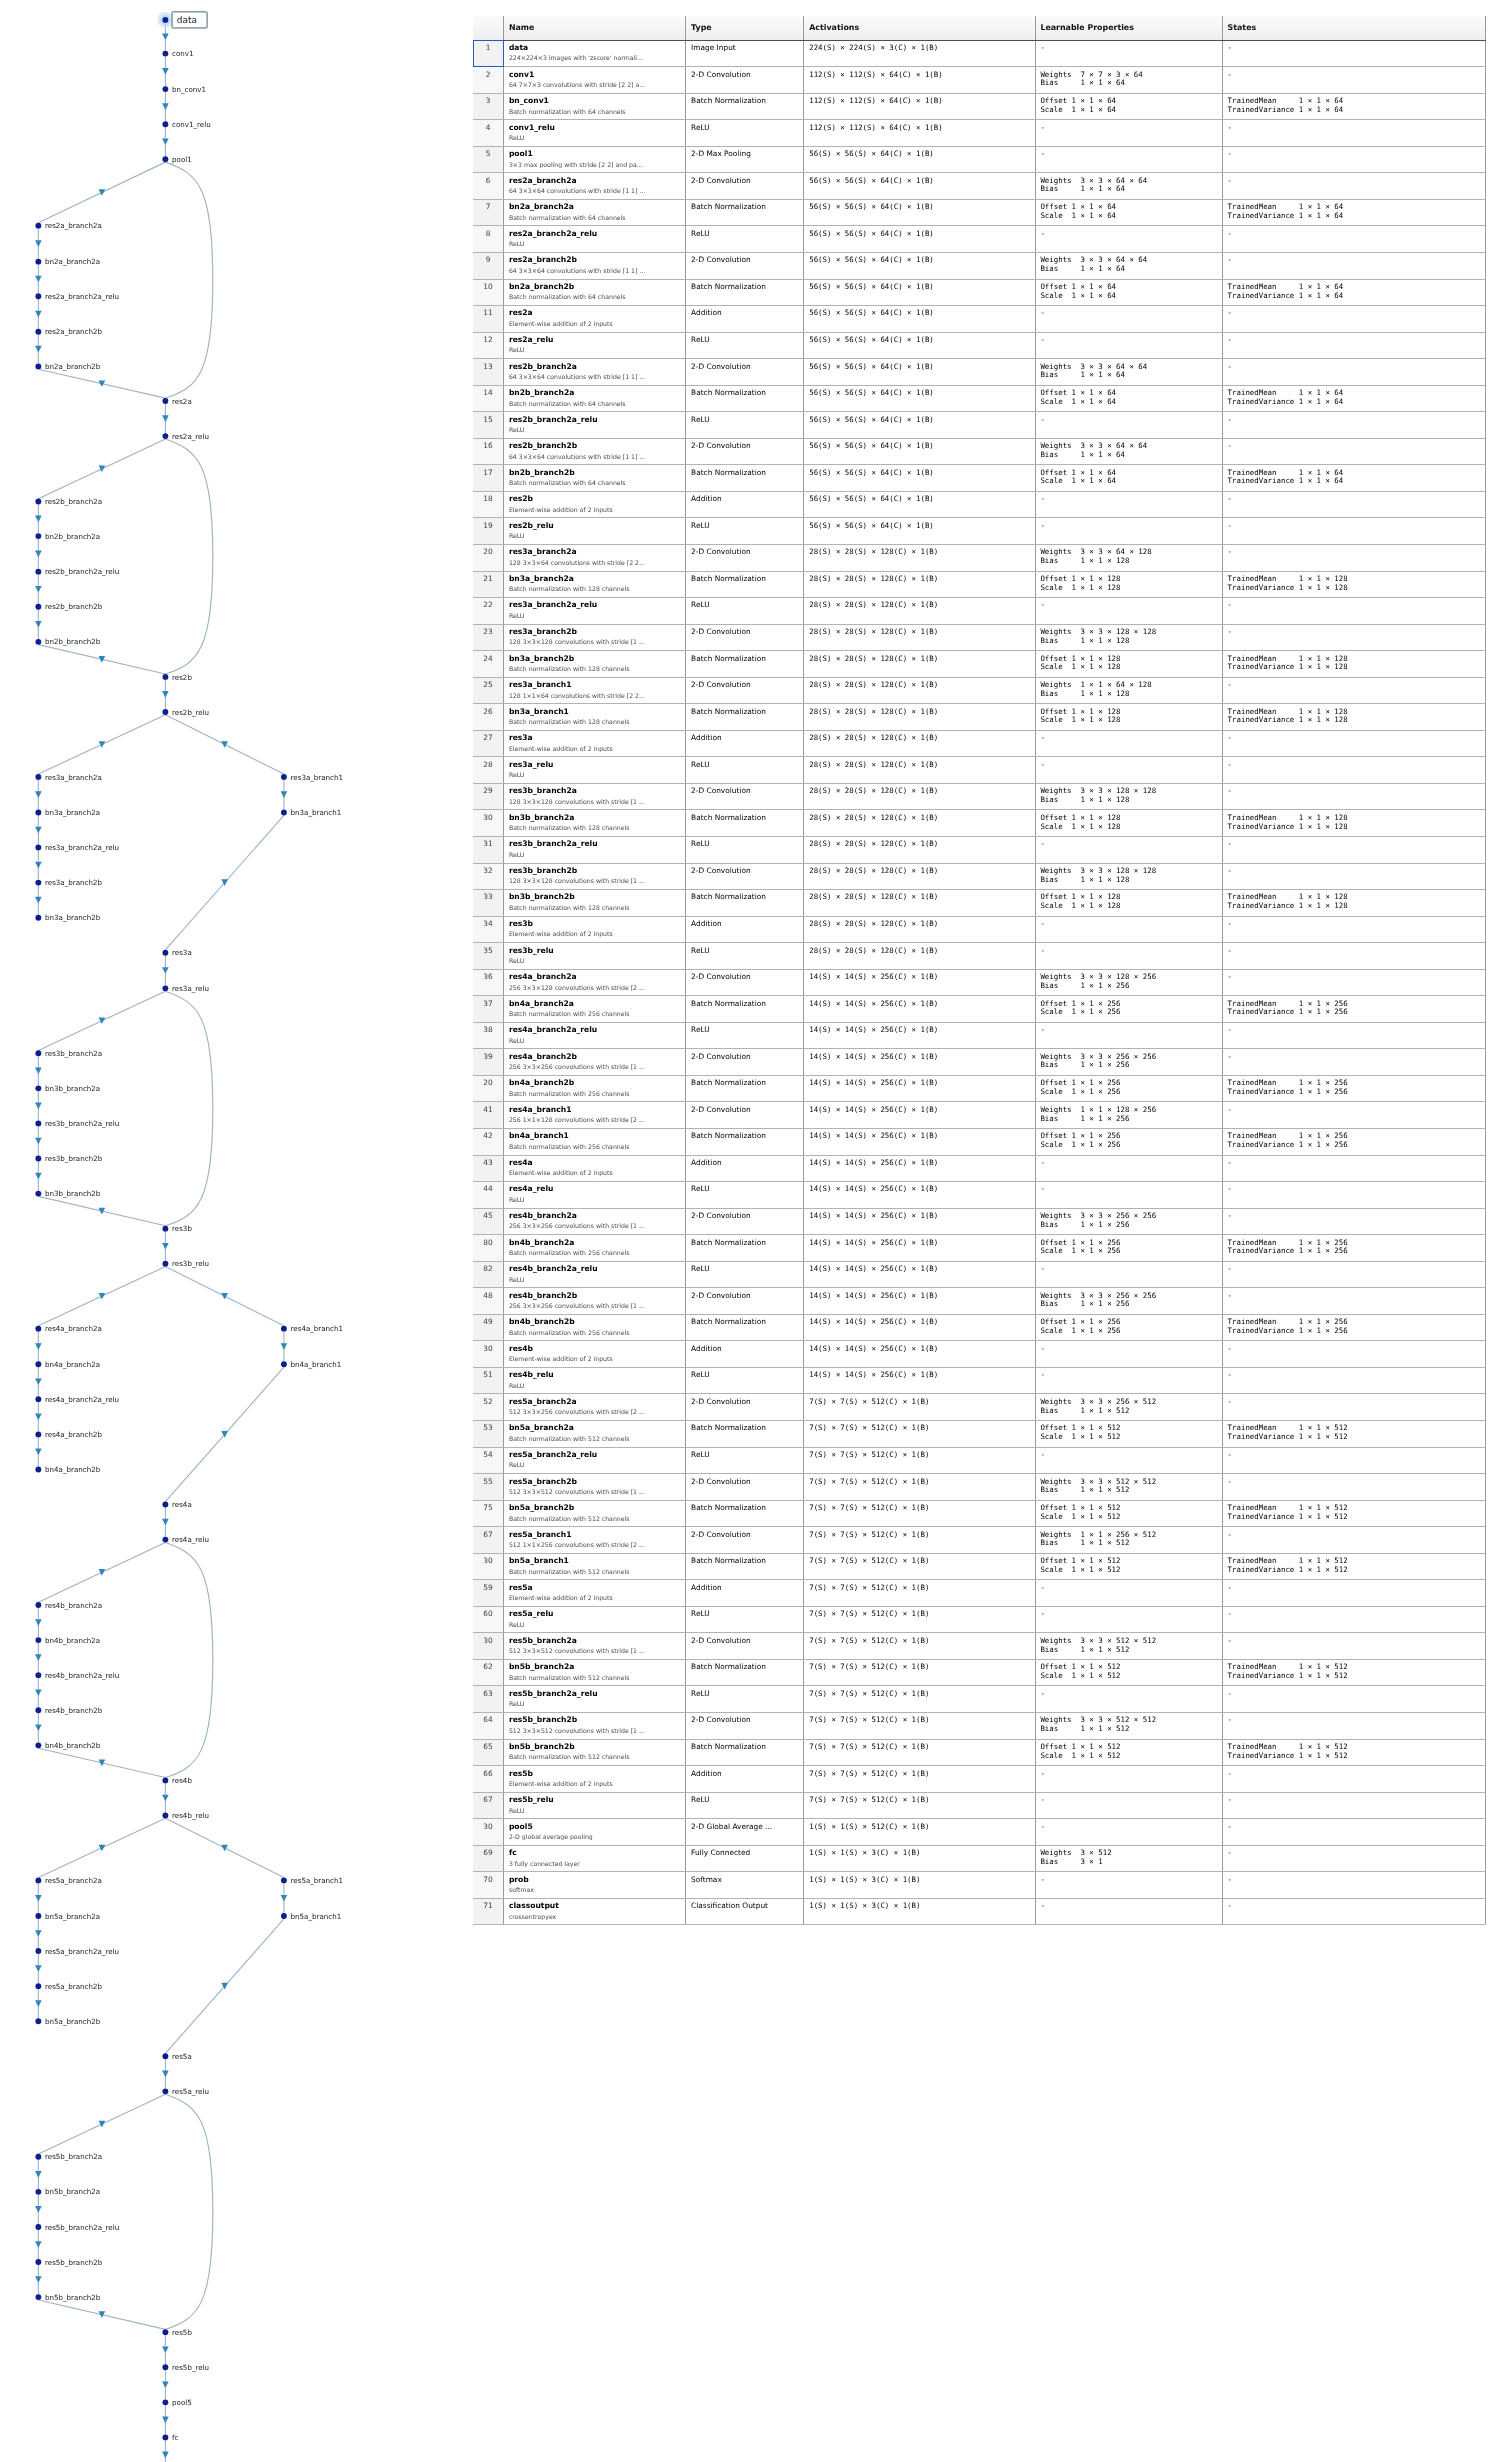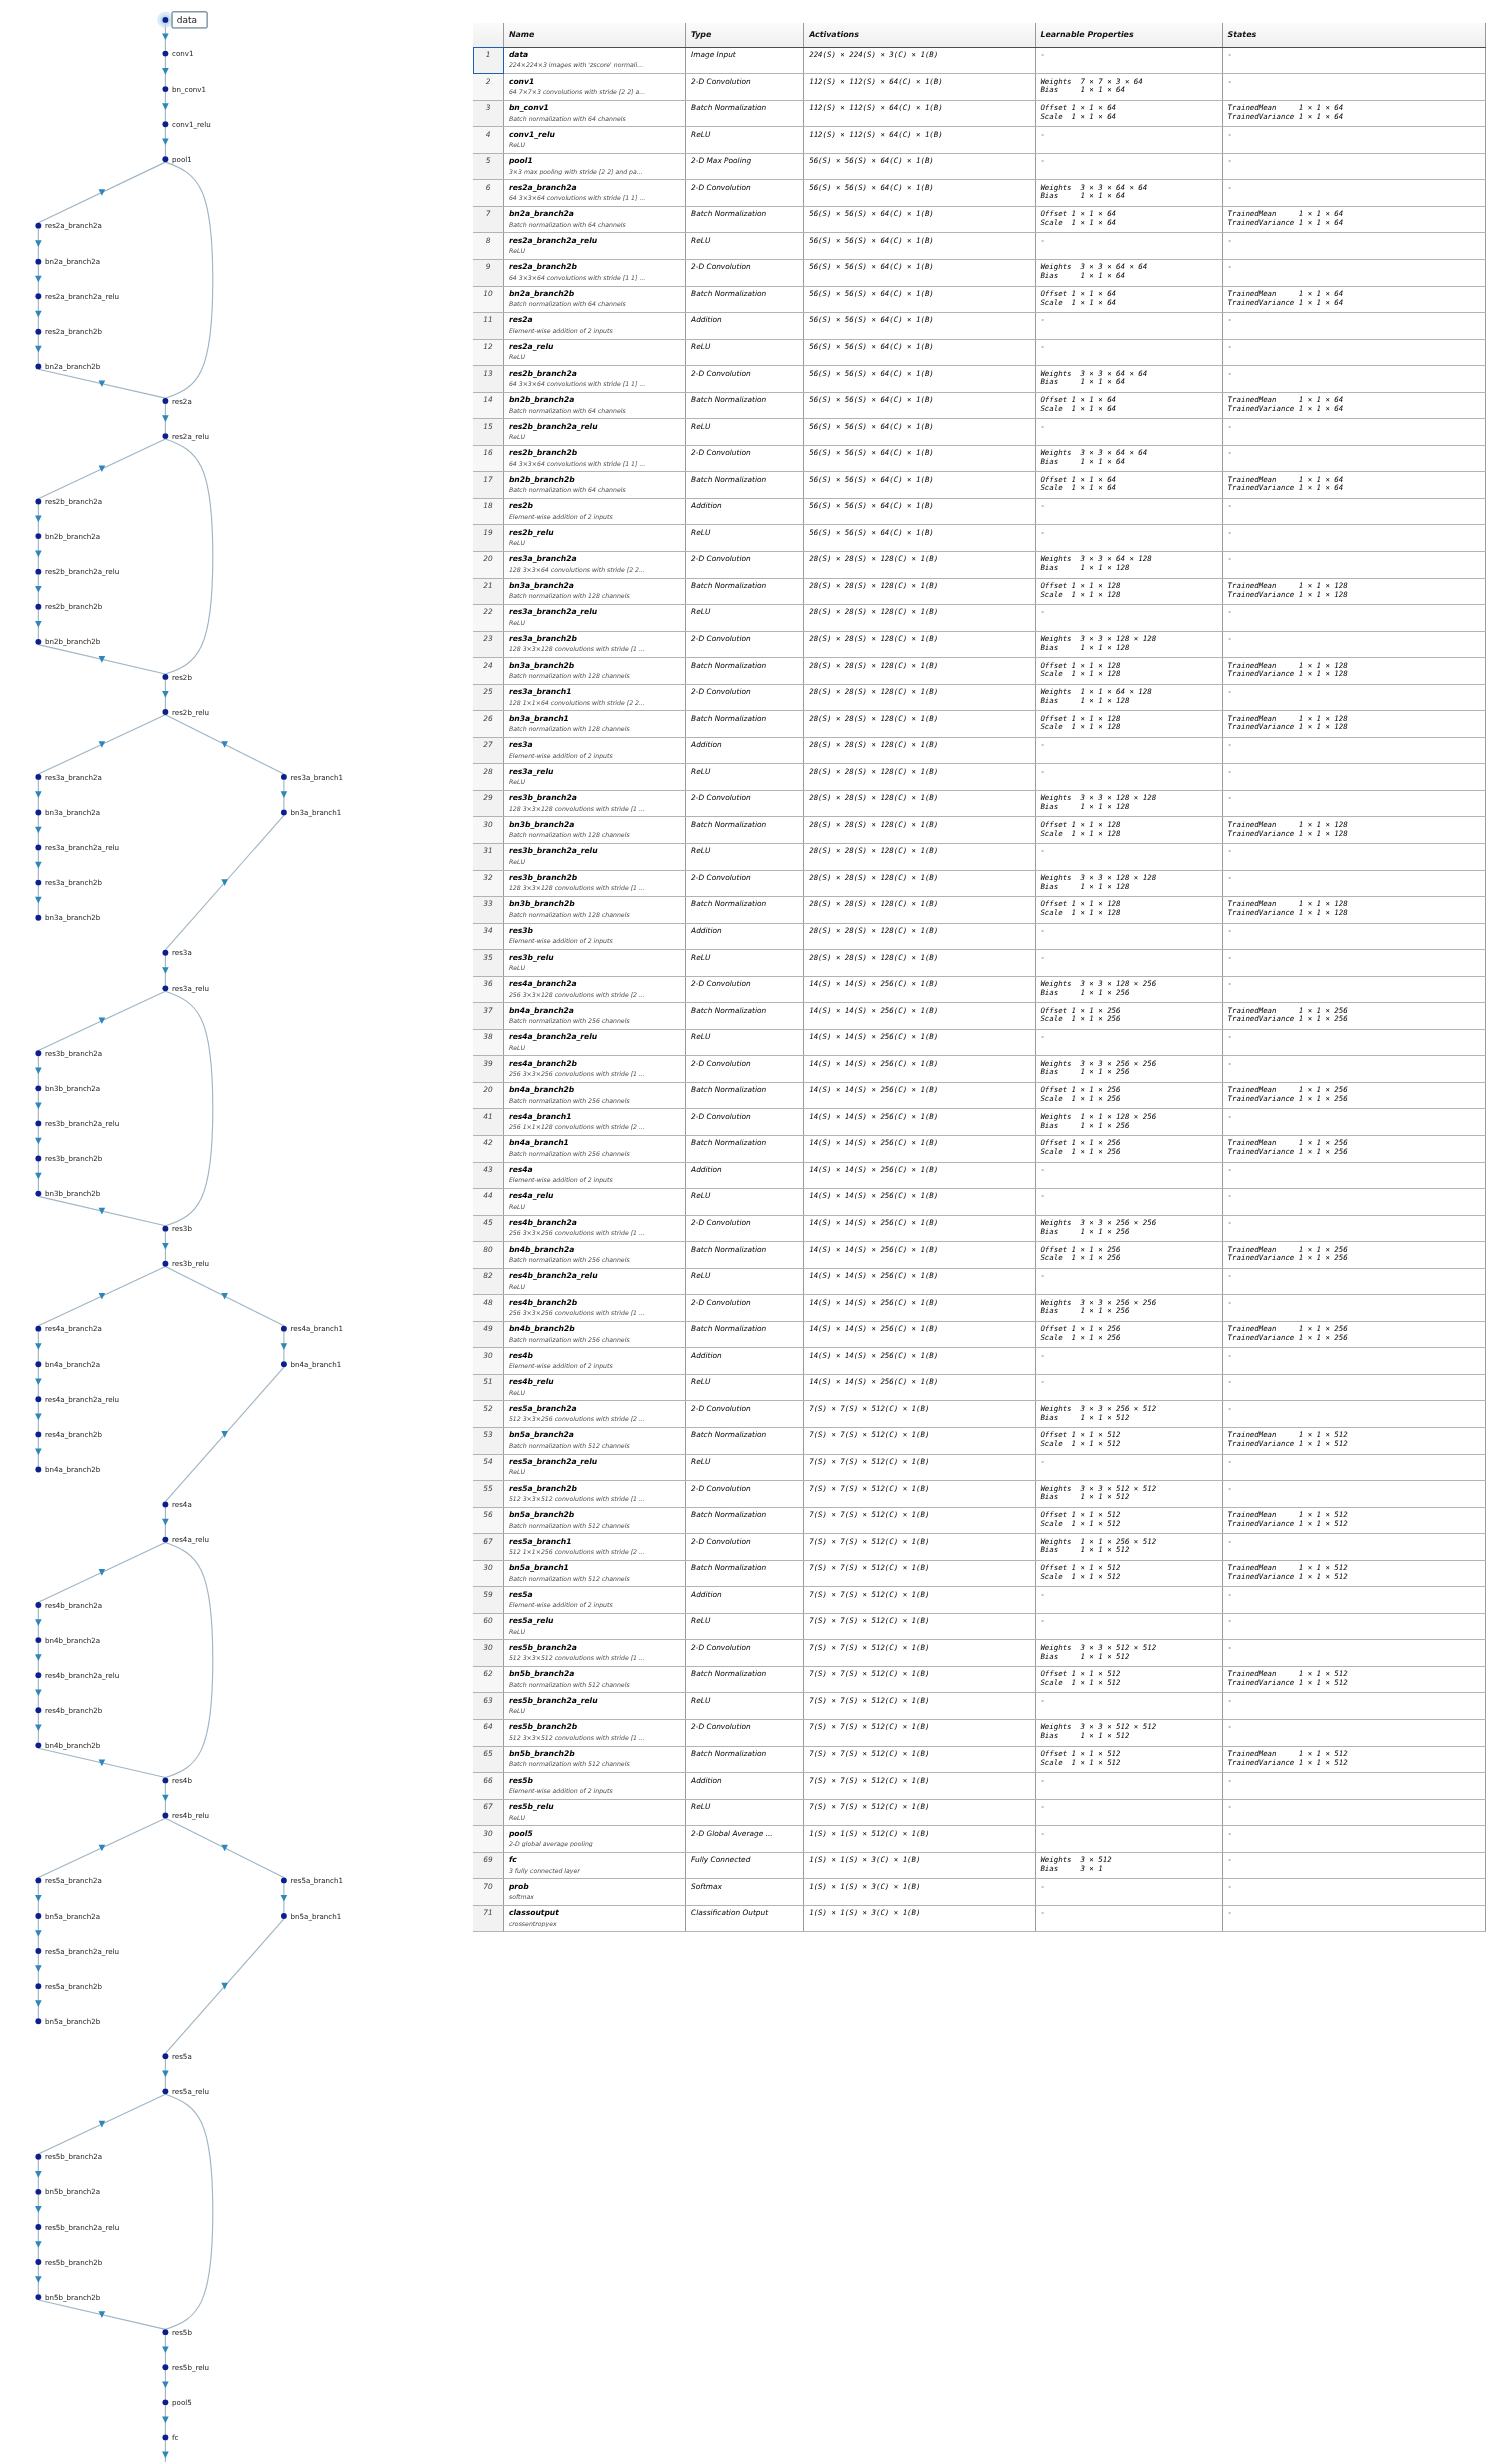--- a/index.html
+++ b/index.html
@@ -6,21 +6,21 @@
   body{width:1495px;height:2536px;position:relative;
        font-family:"DejaVu Sans",sans-serif;color:#000;}
 
   
   #graph-panel{position:absolute;left:0;top:0;width:473px;height:2536px;background:#fff;}
   #graph-svg{position:absolute;left:0;top:0;}
   .gnode-label{font-family:"DejaVu Sans",sans-serif;font-size:15px;fill:#1a1a1a;}
   .data-box-label{font-family:"DejaVu Sans",sans-serif;font-size:19px;fill:#1a1a1a;}
 
   
-  #table-panel{position:absolute;left:473px;top:23px;width:1013px;font-style:italic;}
+  #table-panel{position:absolute;left:473px;top:16px;width:1013px;}
   table.layers{border-collapse:collapse;width:1013px;table-layout:fixed;
                background:#fff;font-size:7.4px;}
   table.layers col.c-idx   {width:30.5px;}
   table.layers col.c-name  {width:182px;}
   table.layers col.c-type  {width:118px;}
   table.layers col.c-act   {width:231px;}
   table.layers col.c-learn {width:187px;}
   table.layers col.c-state {width:263px;}
 
   table.layers thead th{
@@ -1019,21 +1019,21 @@
             <div class="lname">res5a_branch2b</div>
             <div class="ldesc">512 3×3×512 convolutions with stride [1 ...</div>
           </td>
           <td>2-D Convolution</td>
           <td class="act">7(S) × 7(S) × 512(C) × 1(B)</td>
           <td class="kv">Weights  3 × 3 × 512 × 512
 Bias     1 × 1 × 512</td>
           <td class="kv">-</td>
         </tr>
         <tr>
-          <td class="idx">56</td>
+          <td class="idx">75</td>
           <td>
             <div class="lname">bn5a_branch2b</div>
             <div class="ldesc">Batch normalization with 512 channels</div>
           </td>
           <td>Batch Normalization</td>
           <td class="act">7(S) × 7(S) × 512(C) × 1(B)</td>
           <td class="kv">Offset 1 × 1 × 512
 Scale  1 × 1 × 512</td>
           <td class="kv">TrainedMean     1 × 1 × 512
 TrainedVariance 1 × 1 × 512</td>

